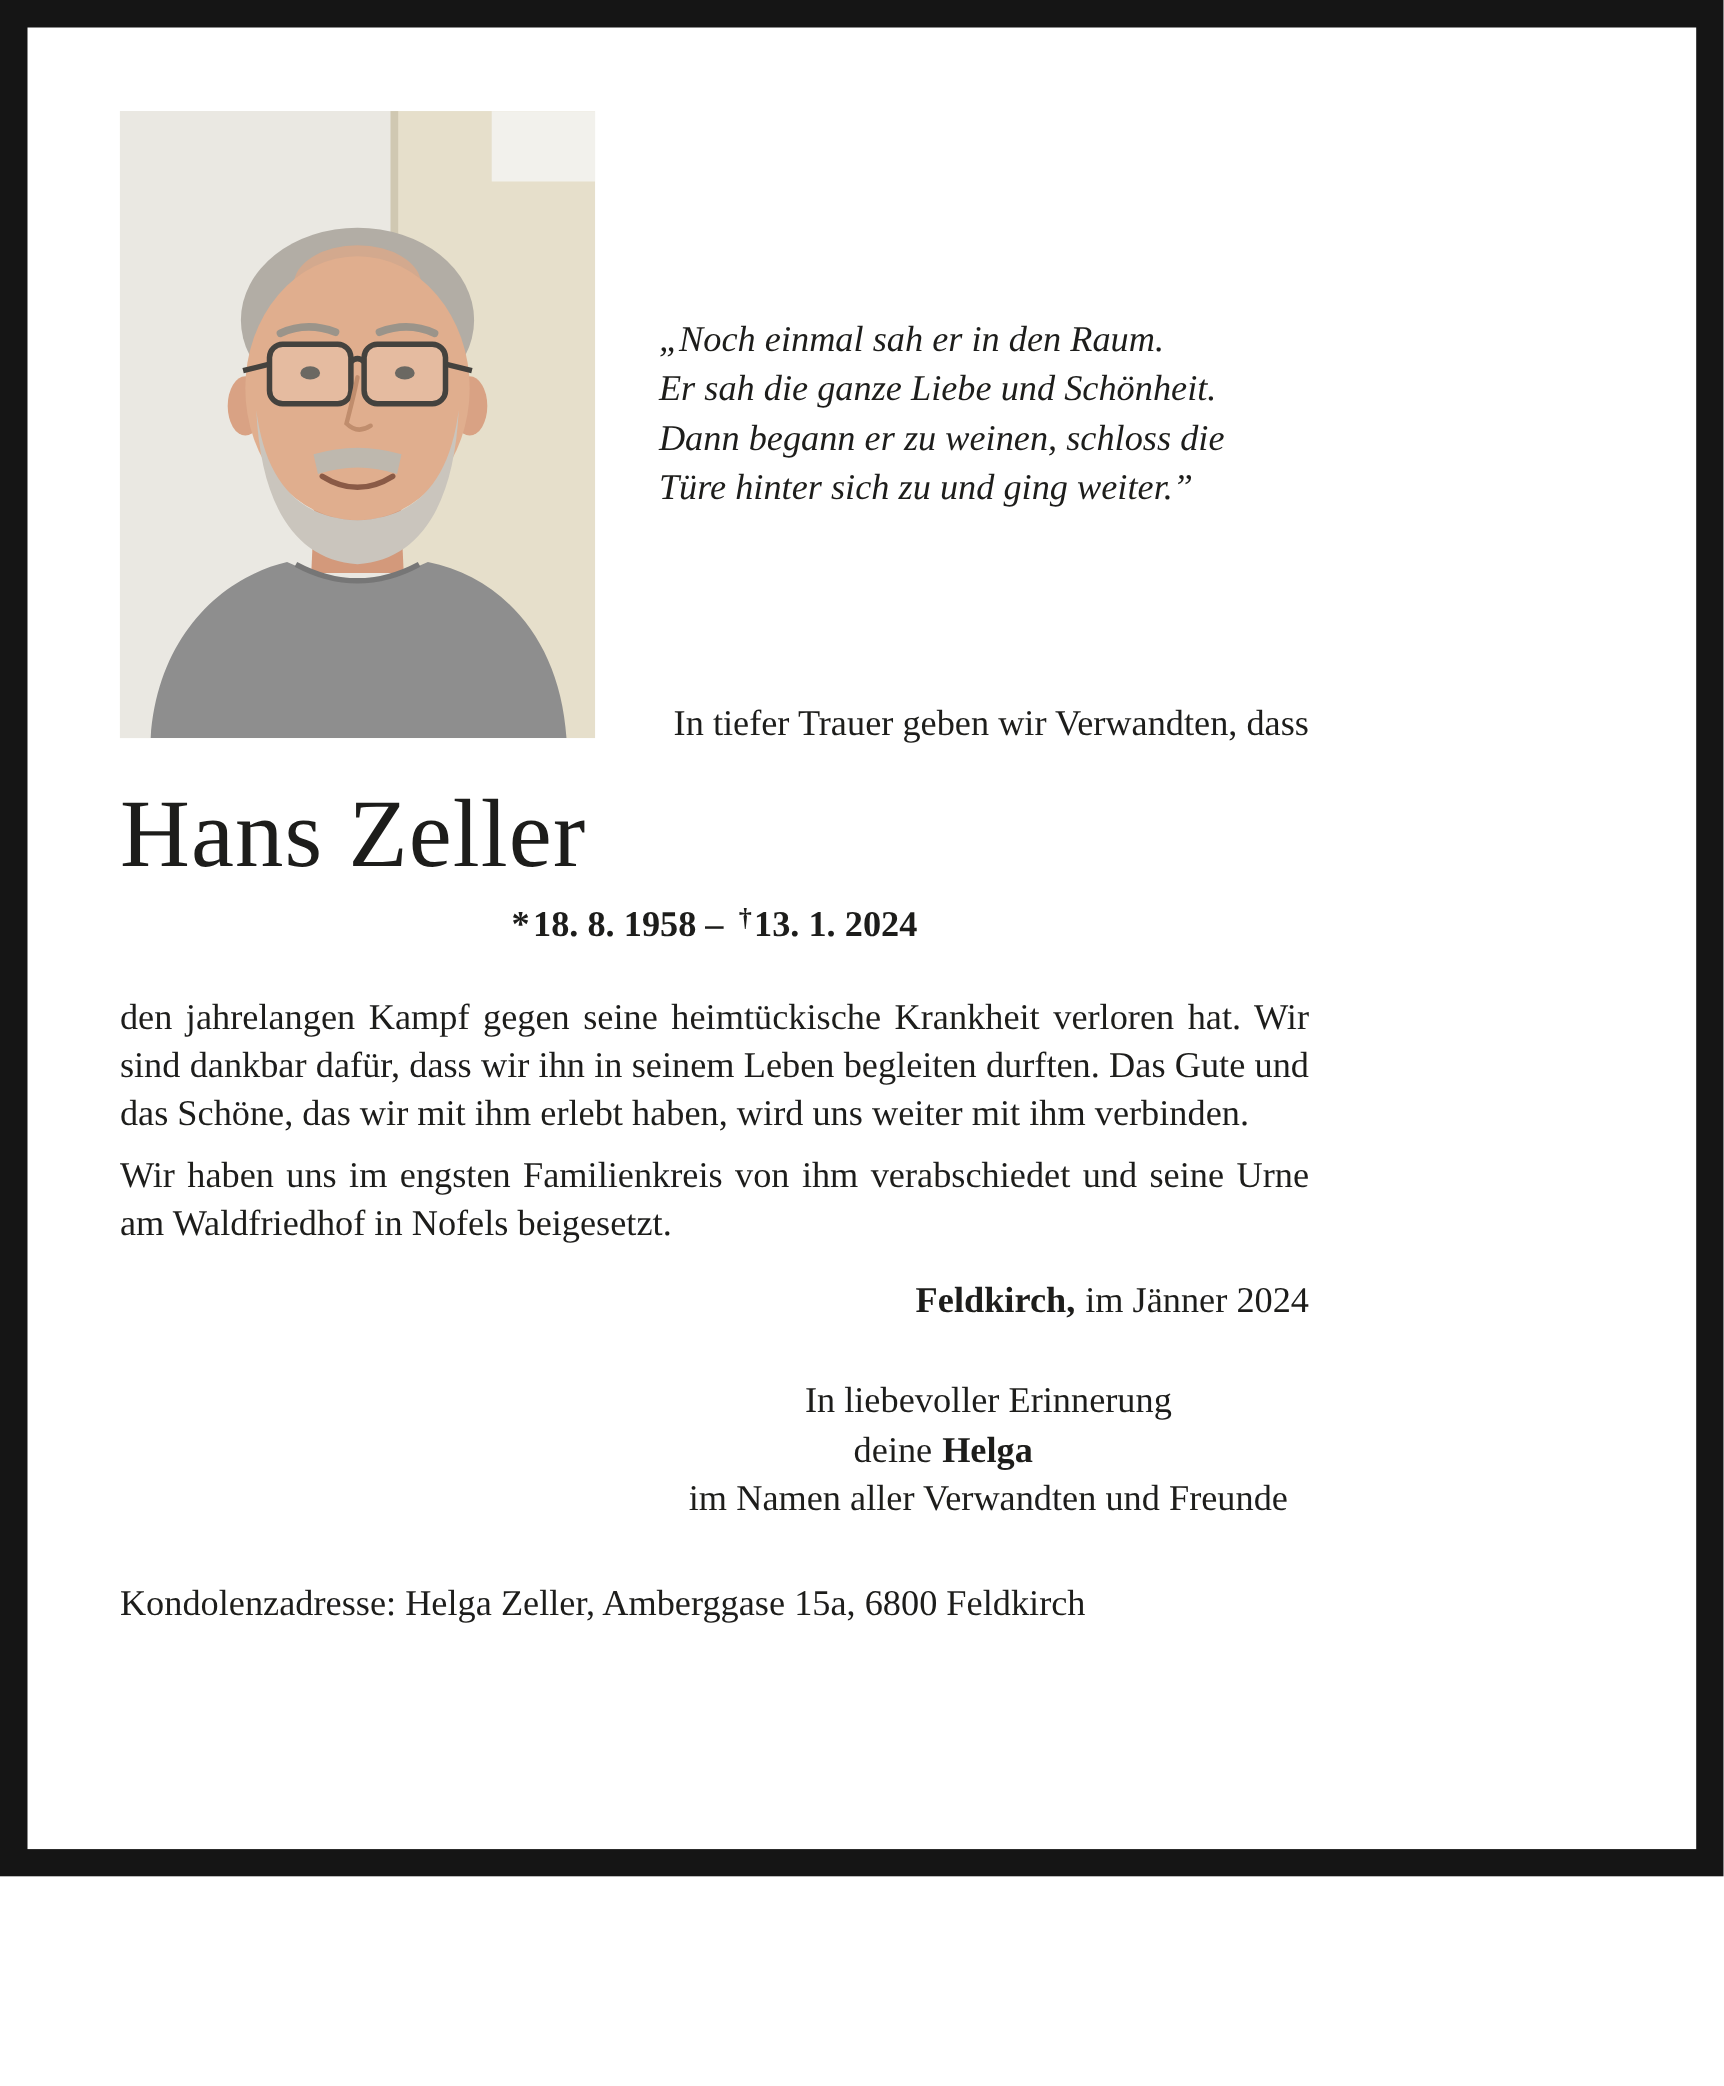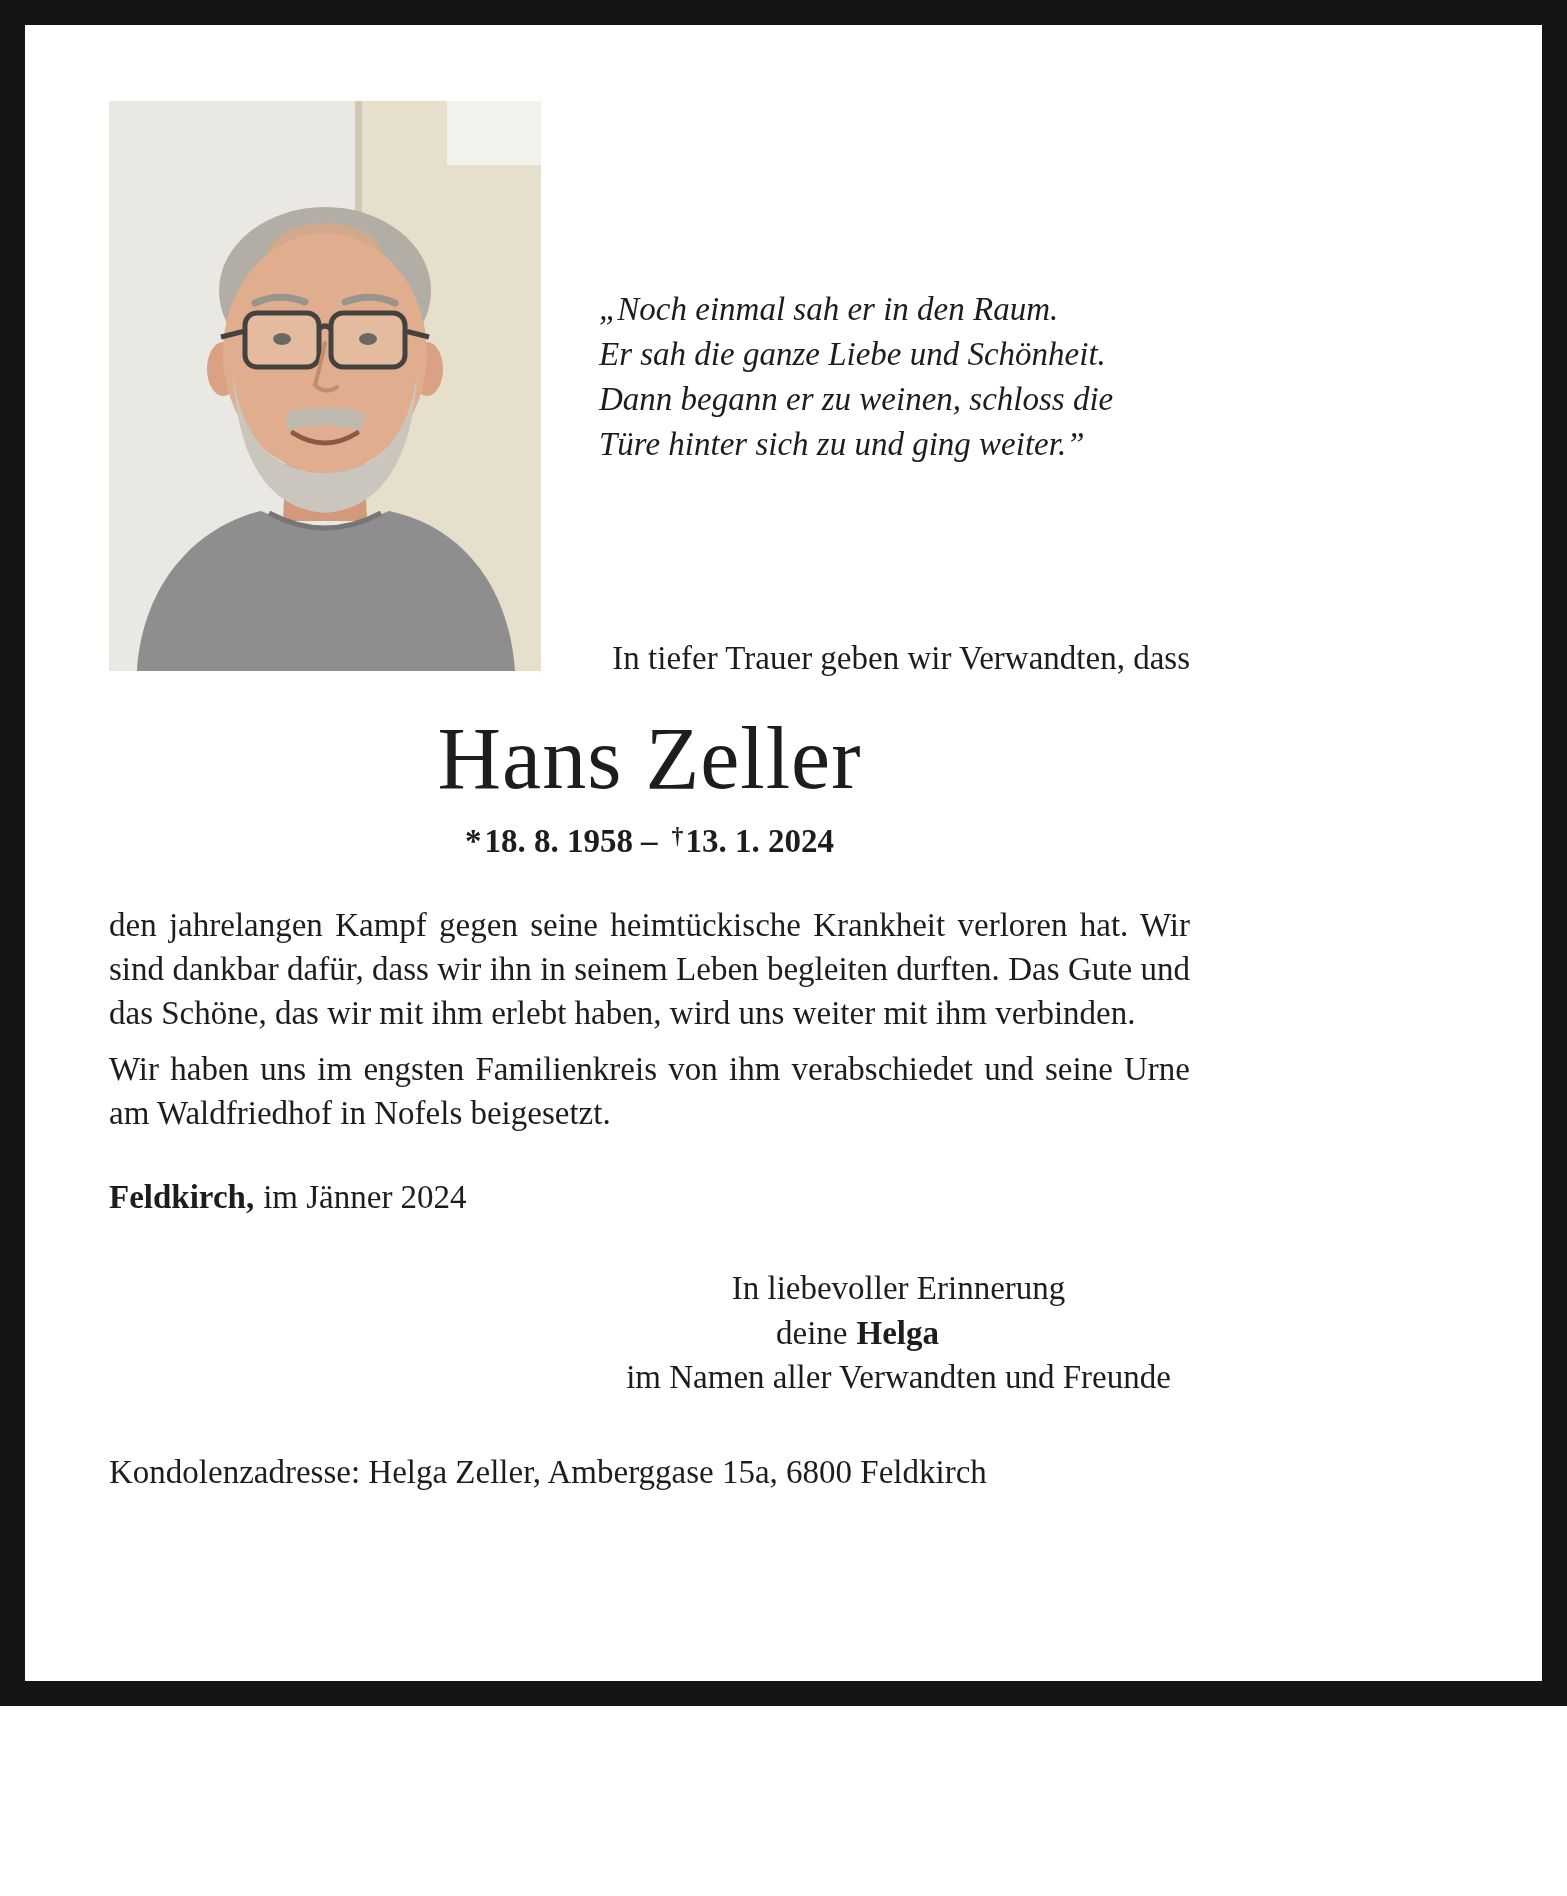--- a/index.html
+++ b/index.html
@@ -54,21 +54,20 @@
   }
   .announcement {
     margin-top: auto;
     align-self: flex-end;
     white-space: nowrap;
     font-size: 33px;
     margin-bottom: -6px;
   }
   .name {
     margin-top: 42px;
-    text-align: center;
     font-size: 88px;
     line-height: 1.05;
     letter-spacing: 1px;
   }
   .dates {
     margin-top: 17px;
     text-align: center;
     font-size: 33px;
     font-weight: bold;
   }
@@ -82,22 +81,23 @@
   }
   .body-text {
     margin-top: 44px;
     font-size: 33px;
     line-height: 1.32;
     text-align: justify;
   }
   .body-text p { margin: 0; }
   .body-text p + p { margin-top: 13px; }
   .place-line {
-    margin-top: 44px;
-    font-size: 33px;
+    margin-top: 30px;
+    font-size: 33px;
+    text-align: right;
   }
   .bold { font-weight: bold; }
   .place-line .place-date { margin-left: 9px; }
   .closing {
     margin-top: 50px;
     margin-left: 416px;
     font-size: 33px;
     line-height: 1.35;
     white-space: nowrap;
     text-align: center;

